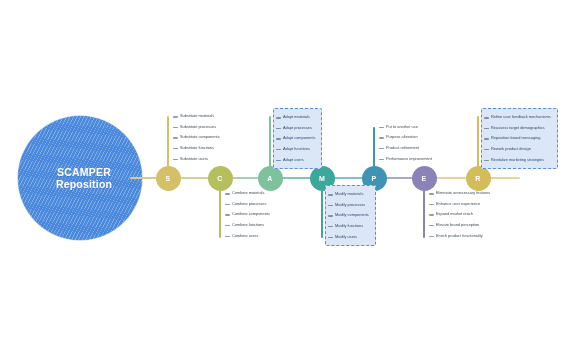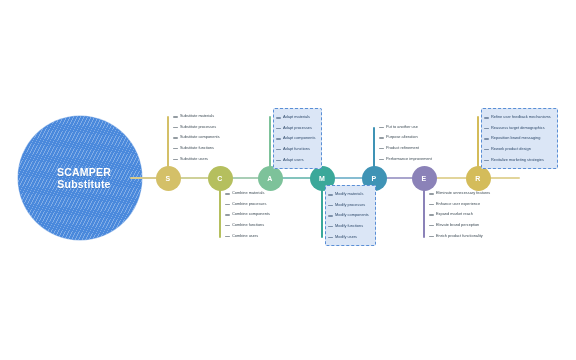--- a/index.html
+++ b/index.html
@@ -121,21 +121,21 @@
   }
 </style>
 </head>
 <body>
 
 <div id="canvas">
 
   <div class="hub">
     <div class="hub-label">
       <div>SCAMPER</div>
-      <div>Substitute</div>
+      <div>Reposition</div>
     </div>
   </div>
 
   <div id="spine-layer">
       <div class="spine-seg" style="left: 130px; width: 40px; background: rgb(216, 203, 140);"></div>
       <div class="spine-seg" style="left: 168px; width: 54px; background: rgb(207, 209, 153);"></div>
       <div class="spine-seg" style="left: 220px; width: 52px; background: rgb(169, 206, 182);"></div>
       <div class="spine-seg" style="left: 270px; width: 54px; background: rgb(132, 196, 189);"></div>
       <div class="spine-seg" style="left: 322px; width: 54px; background: rgb(135, 189, 210);"></div>
       <div class="spine-seg" style="left: 374px; width: 52px; background: rgb(169, 165, 205);"></div>

